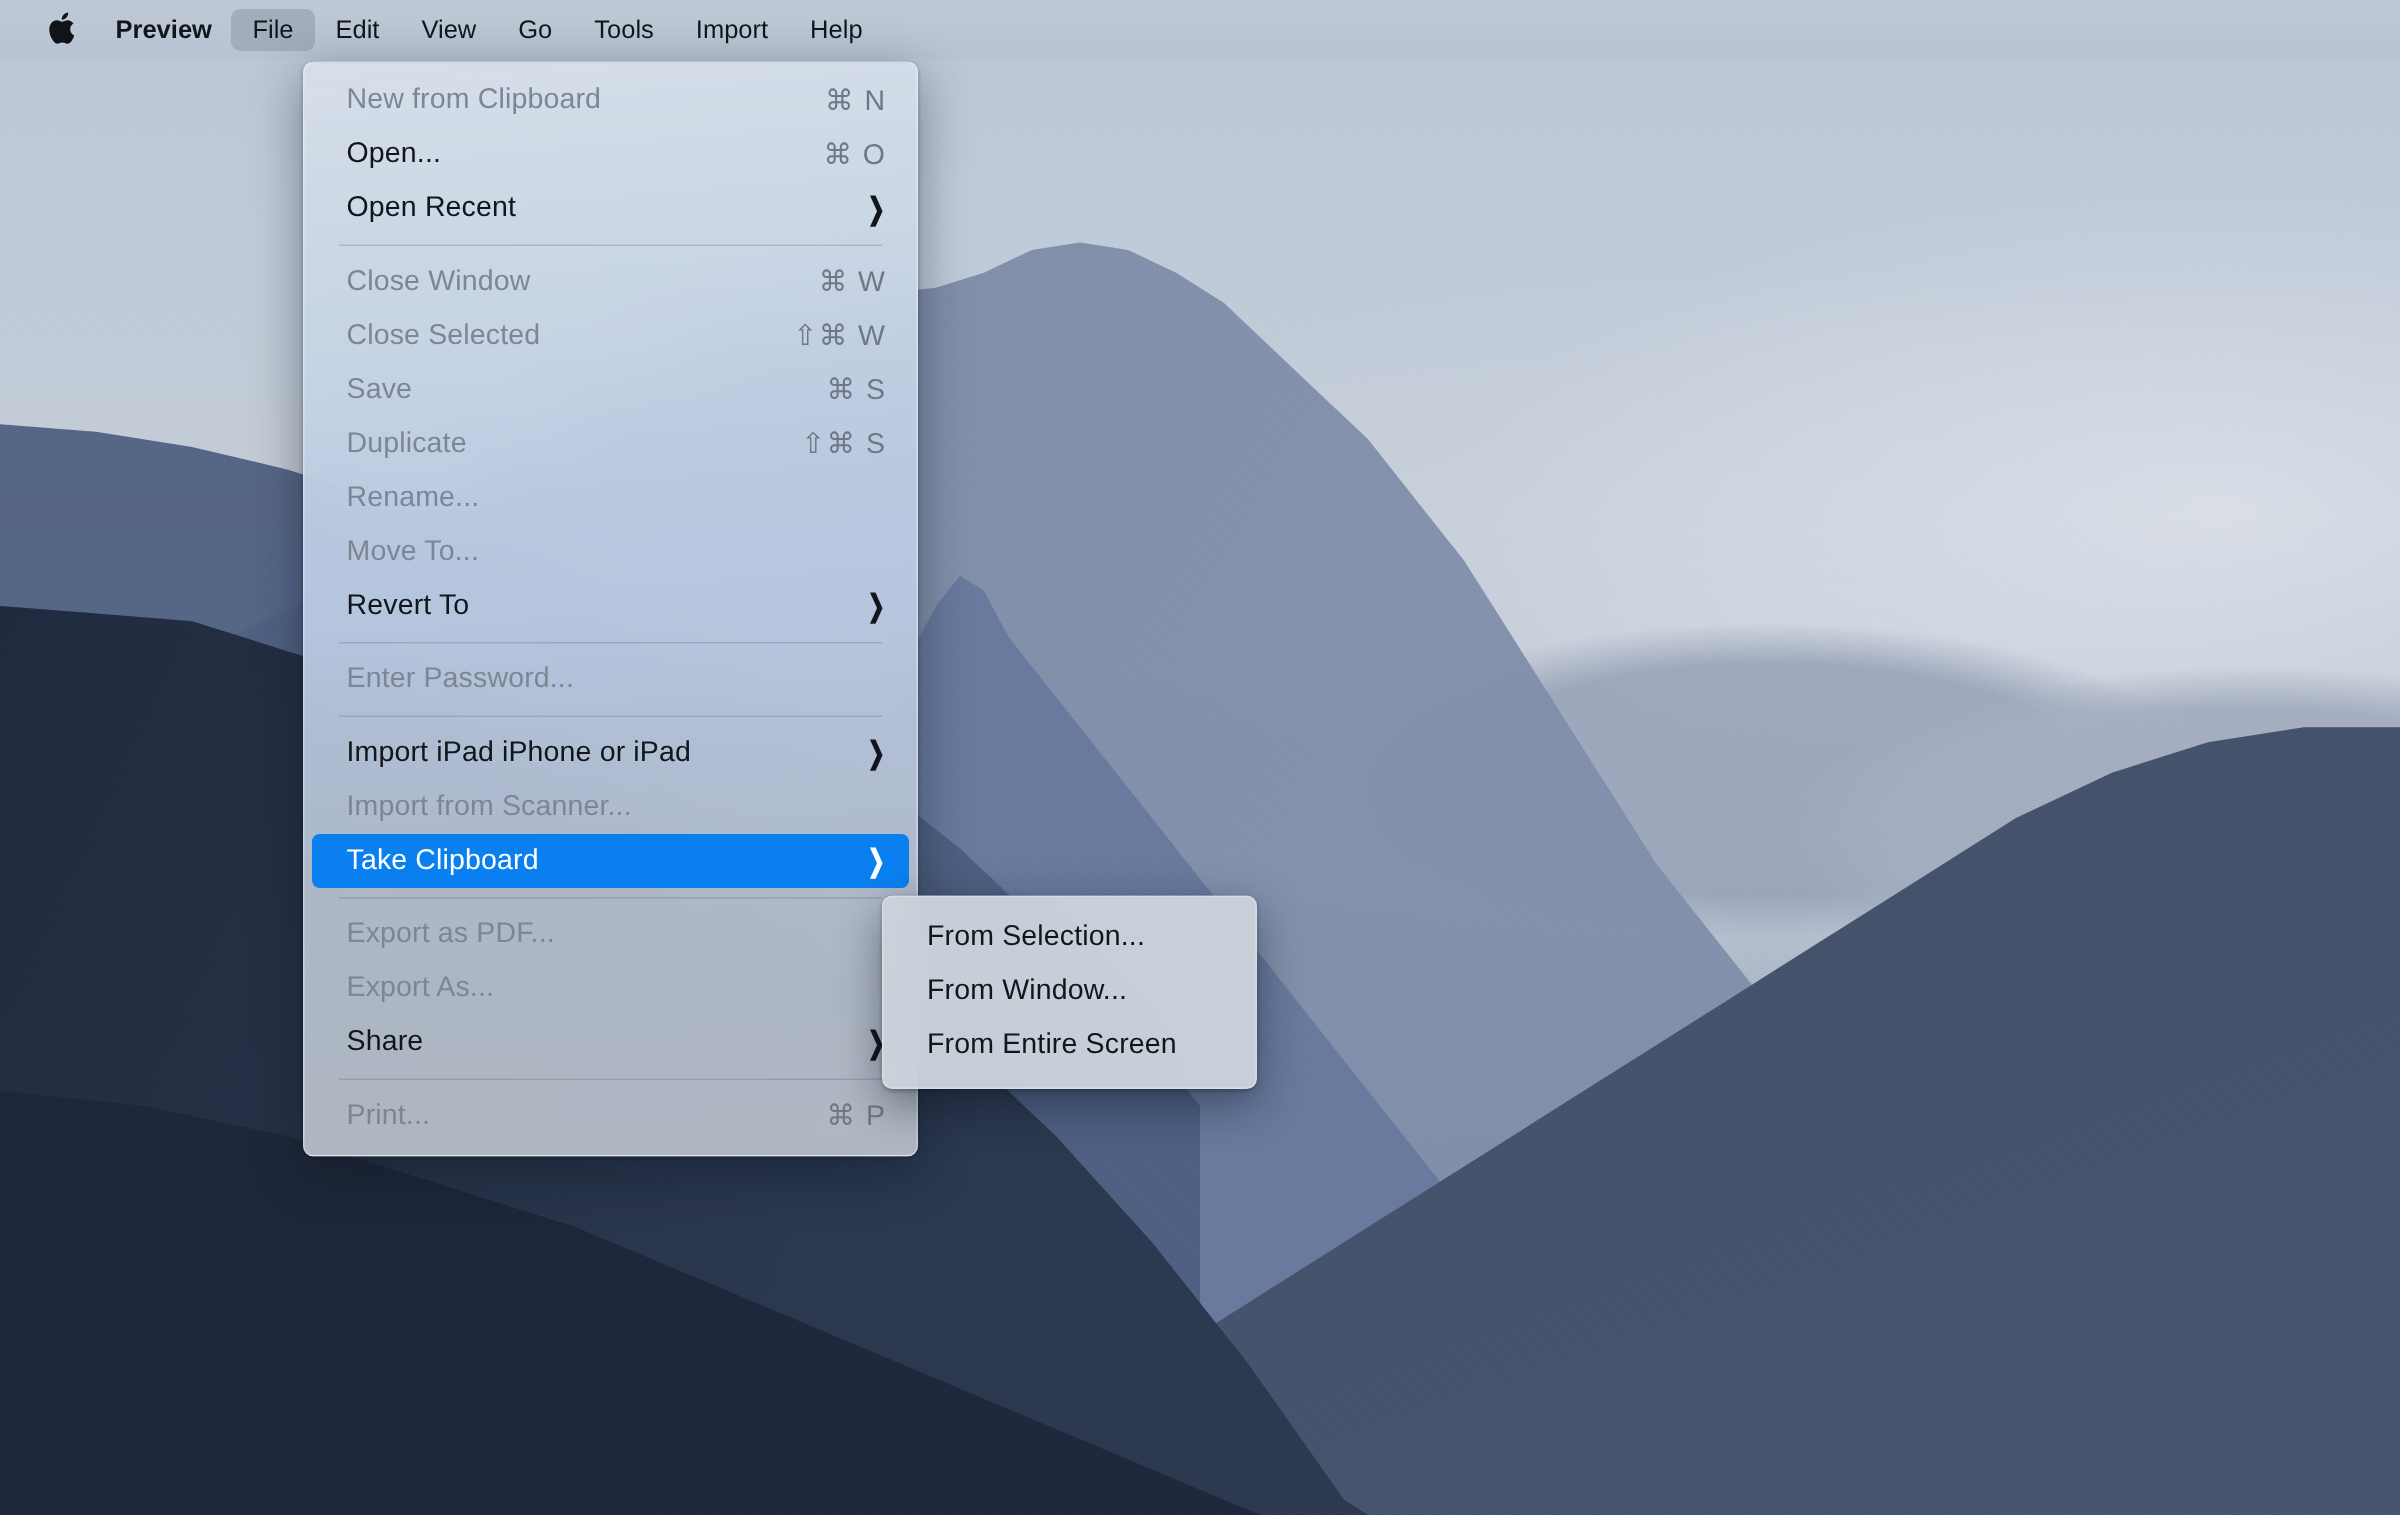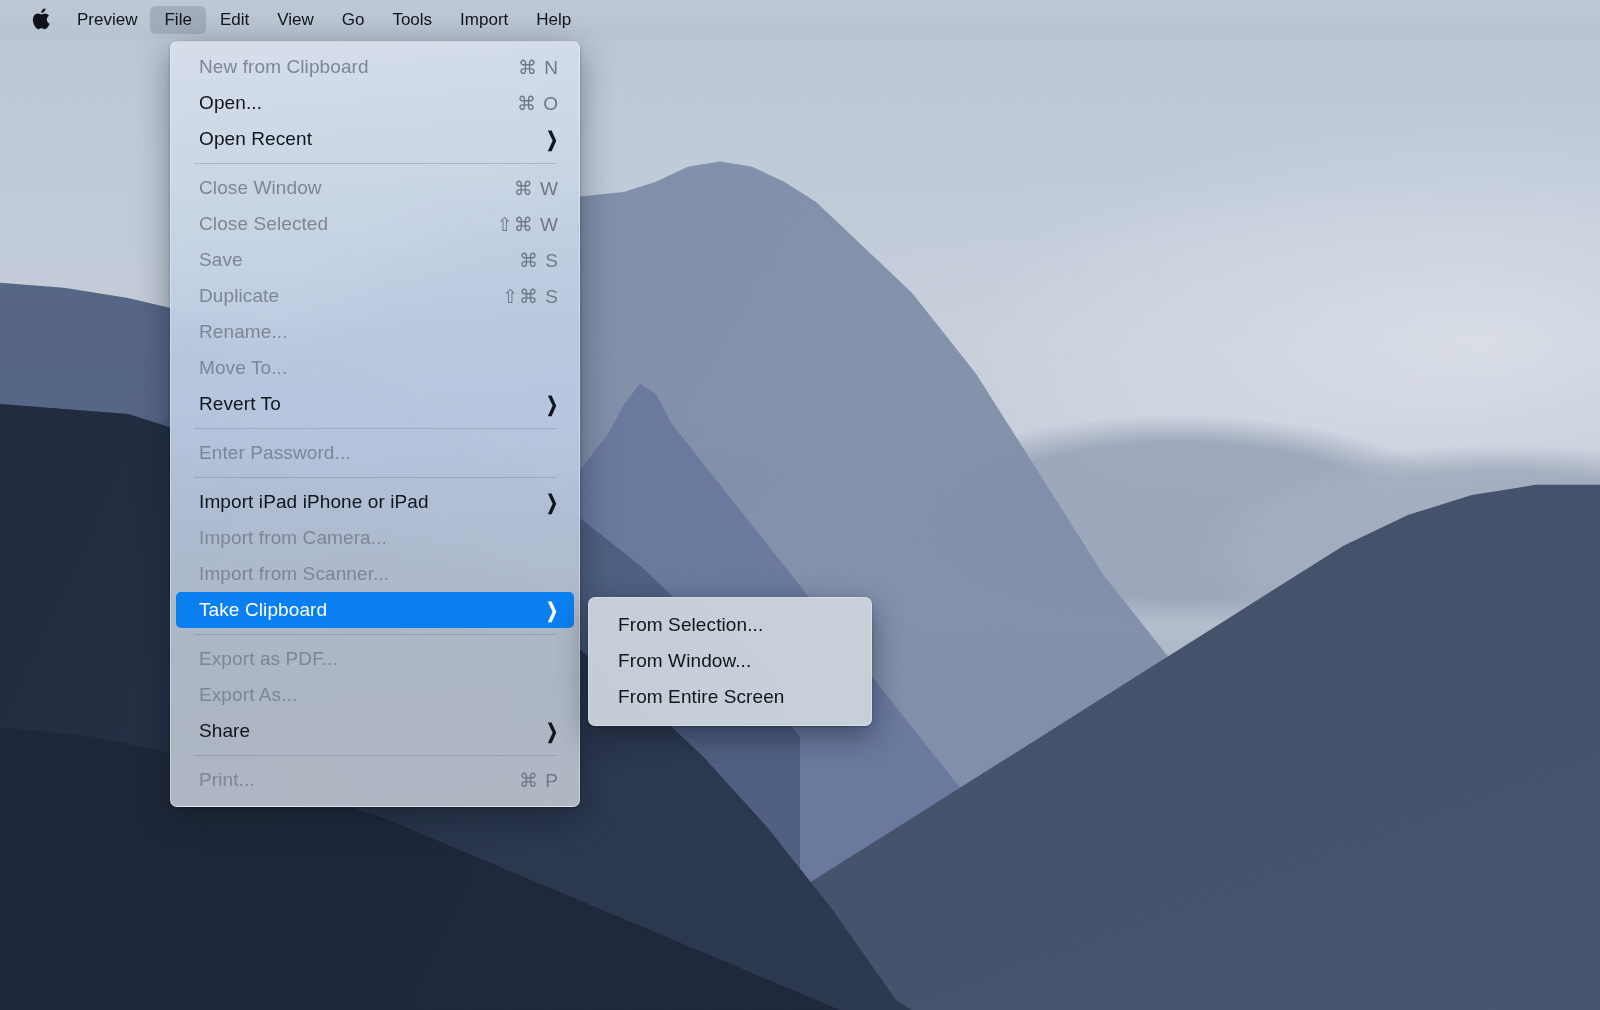--- a/index.html
+++ b/index.html
@@ -169,29 +169,29 @@
     display:flex; align-items:center; justify-content:center;
     margin-left:18px;
   }
   #menubar .mb-apple svg { display:block; }
   #menubar .mb-item {
     height:28px; padding:0 14px;
     display:flex; align-items:center;
     border-radius:6px;
     white-space:nowrap;
   }
-  #menubar .mb-item.app-name { font-weight:normal; padding:0 13px; }
+  #menubar .mb-item.app-name { font-weight:bold; padding:0 13px; }
   #menubar .mb-item.active {
     background:rgba(152,164,178,0.72);
   }
 
   
   #file-menu {
     position:absolute;
-    left:170px; top:41px;
+    left:202px; top:41px;
     width:410px;
     padding:7px 0 8px 0;
     border-radius:7px;
     background:linear-gradient(175deg,
         rgba(215,223,233,0.96) 0%,
         rgba(205,216,230,0.95) 14%,
         rgba(196,210,228,0.95) 28%,
         rgba(189,204,226,0.95) 40%,
         rgba(186,202,226,0.95) 50%,
         rgba(182,196,218,0.95) 60%,
@@ -235,21 +235,21 @@
   .mi-sep {
     height:1px;
     margin:6px 23px 6px 23px;
     background:rgba(90,100,115,0.28);
   }
 
   
   #screenshot-submenu {
     position:absolute;
     left:588px; top:597px;
-    width:284px;
+    width:250px;
     padding:9px 0 10px 0;
     border-radius:7px;
     background:rgba(203,210,219,0.96);
     box-shadow:0 10px 30px rgba(10,18,32,0.45), 0 1px 3px rgba(10,18,32,0.3);
     border:0.5px solid rgba(255,255,255,0.3);
     z-index:70;
     backdrop-filter:blur(22px);
   }
   #screenshot-submenu .mi { height:36px; padding-left:24px; }
 
@@ -351,24 +351,20 @@
       <span class="mi-label">Enter Password...</span>
       <span class="mi-spacer"></span>
     </div>
     <div class="mi-sep"></div>
     <div class="mi">
       <span class="mi-label">Import iPad iPhone or iPad</span>
       <span class="mi-spacer"></span>
       <span class="mi-arrow">❯</span>
     </div>
     <div class="mi disabled">
-      <span class="mi-label">Import from Camera...</span>
-      <span class="mi-spacer"></span>
-    </div>
-    <div class="mi disabled">
       <span class="mi-label">Import from Scanner...</span>
       <span class="mi-spacer"></span>
     </div>
     <div class="mi selected">
       <span class="mi-label">Take Clipboard</span>
       <span class="mi-spacer"></span>
       <span class="mi-arrow">❯</span>
     </div>
     <div class="mi-sep"></div>
     <div class="mi disabled">

